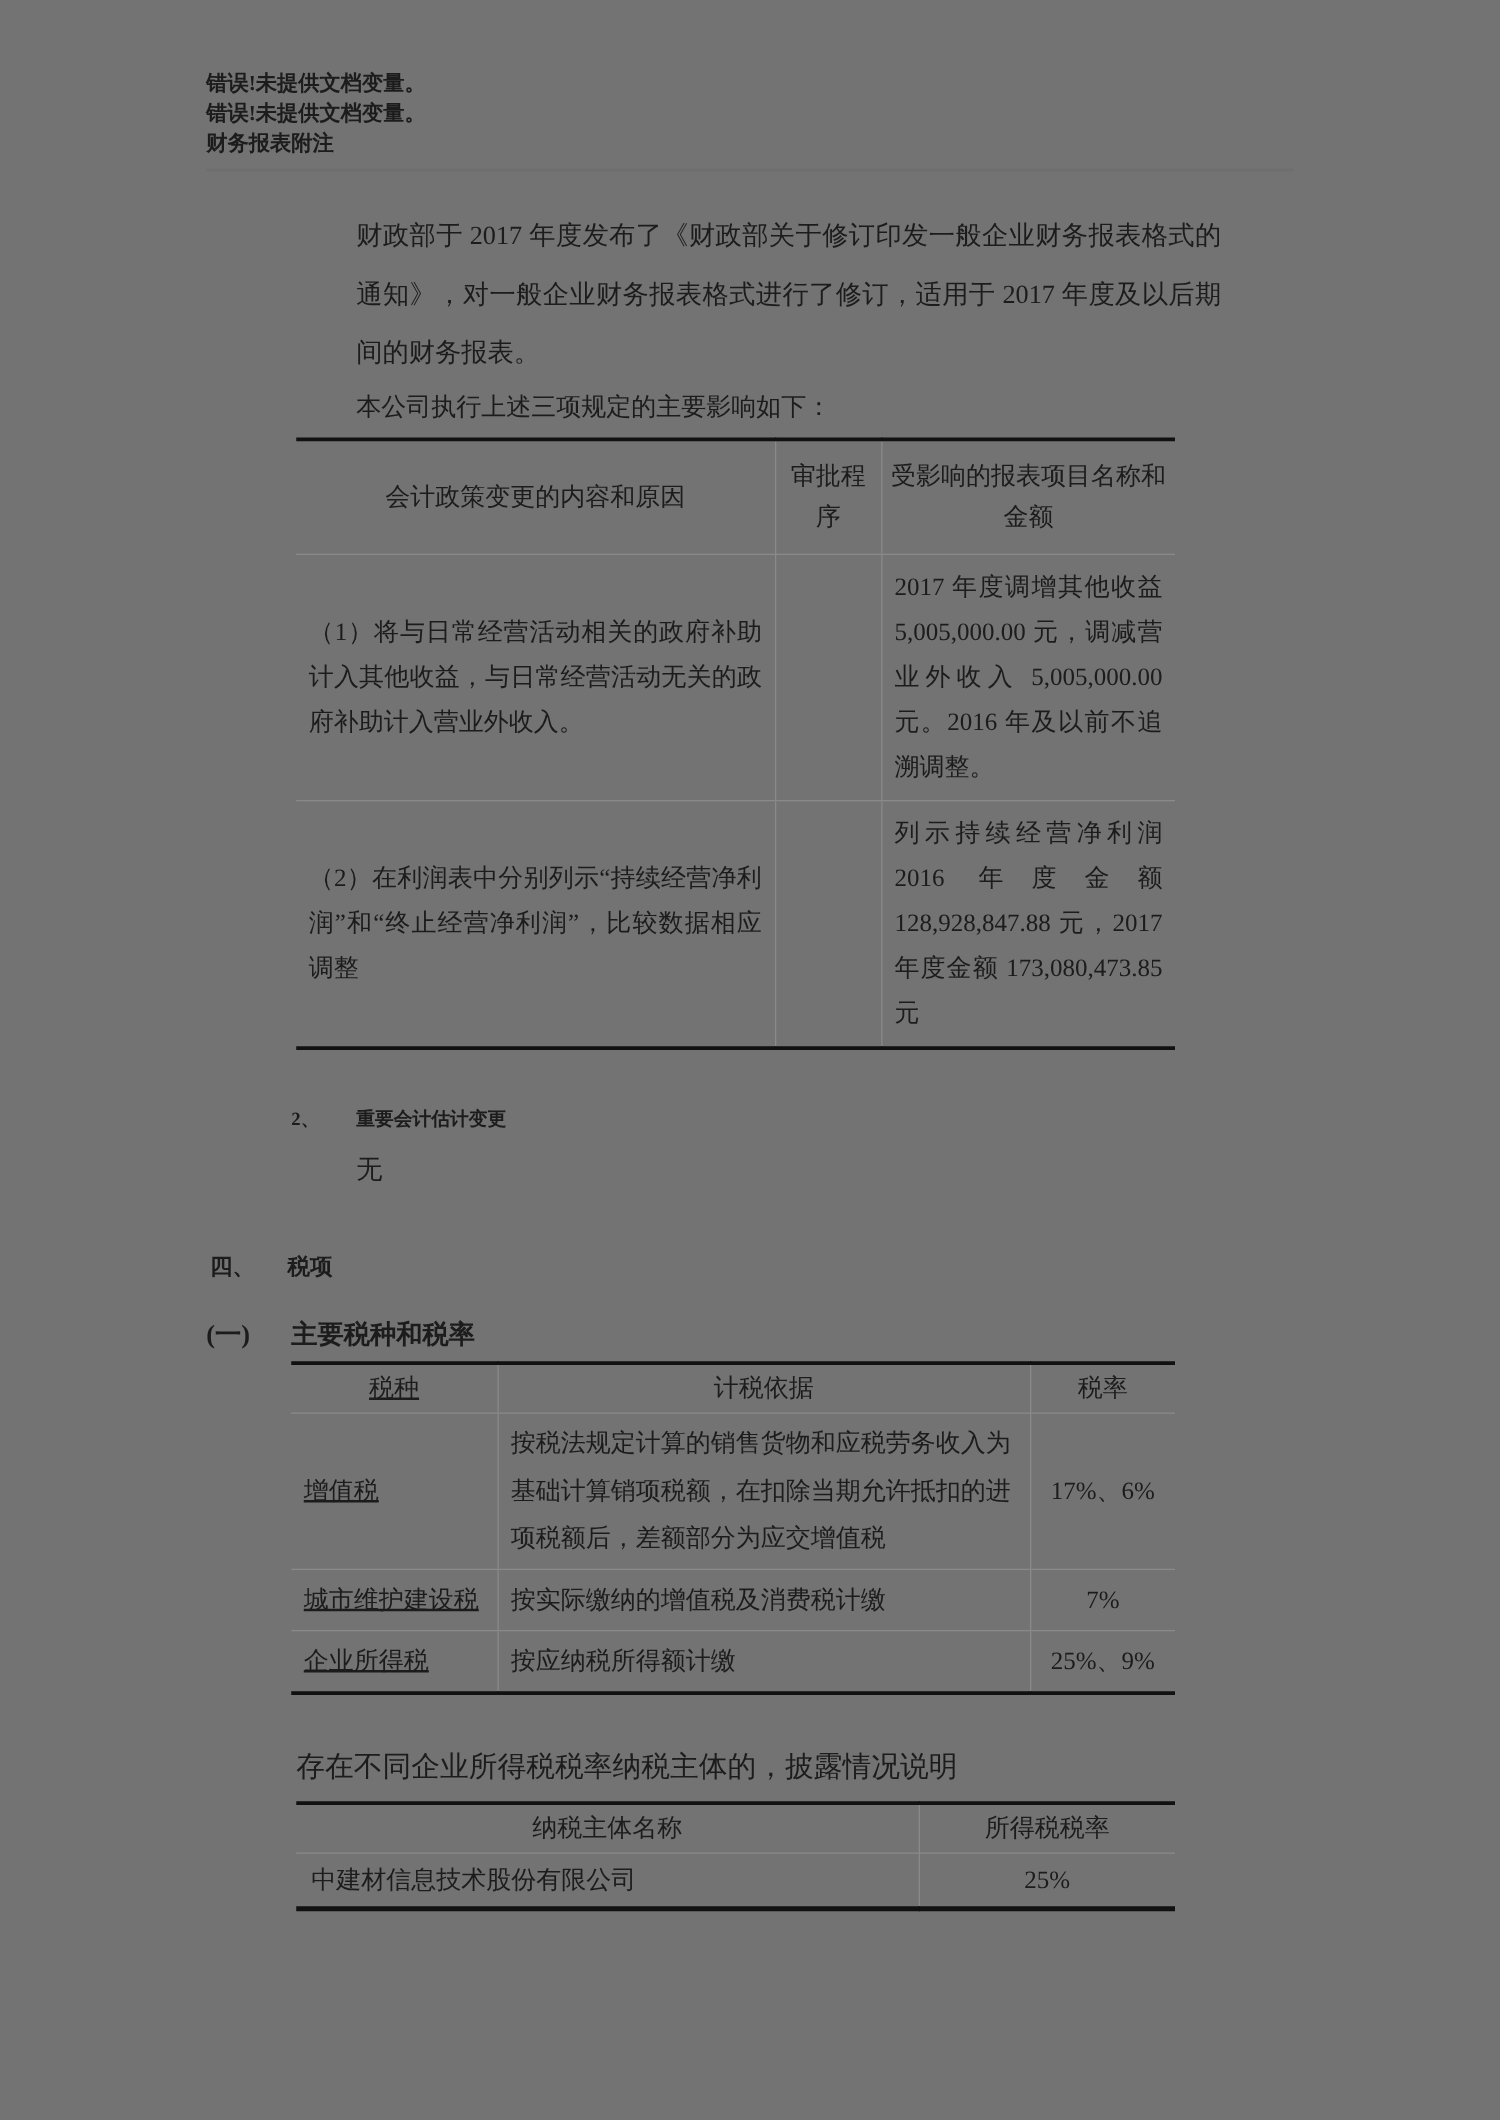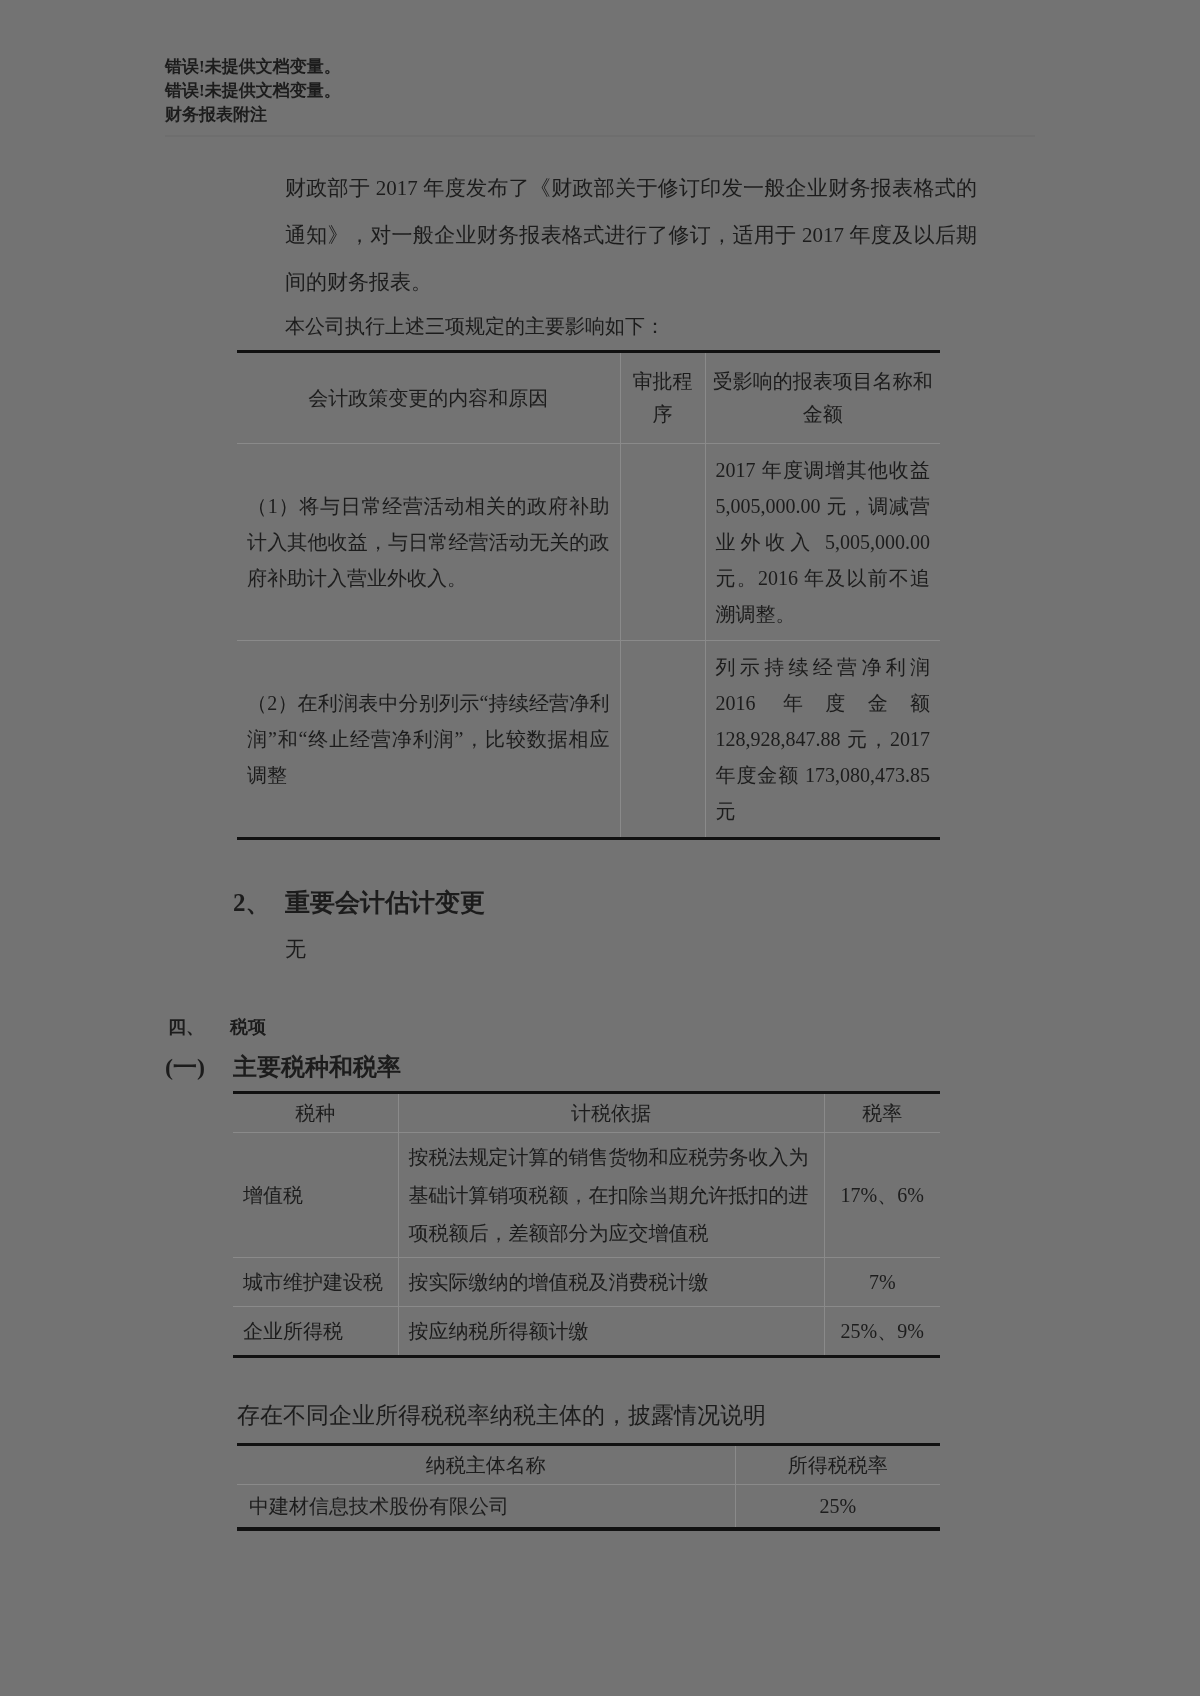--- a/index.html
+++ b/index.html
@@ -62,43 +62,43 @@
   }
   .policy-table tbody td {
     line-height:36px;
     padding:8px 10px;
     text-align:justify;
     border-bottom:1px solid #8a8a8a;
   }
   .policy-table tbody tr:last-child td { border-bottom:0; }
 
   
-  .sec2 { margin:46px 0 0 68px; font-size:25px; font-weight:bold; }
+  .sec2 { margin:46px 0 0 68px; font-size:15px; font-weight:bold; }
   .sec2 .num { display:inline-block; width:52px; }
   .none-body { margin:16px 0 0 120px; font-size:21px; }
   .sec4 { margin:52px 0 0 3px; font-size:18px; font-weight:bold; }
   .sec4 .num { display:inline-block; width:62px; }
-  .sub1 { margin:12px 0 0 0; font-size:24px; font-weight:bold; }
+  .sub1 { margin:28px 0 0 0; font-size:21px; font-weight:bold; }
   .sub1 .num { display:inline-block; width:68px; }
 
   
   .tax-table {
     margin:8px 0 0 68px;
     width:707px;
     border-top:3px solid #111;
     border-bottom:3px solid #111;
     font-size:20px;
   }
   .tax-table th, .tax-table td {
     border-left:1px solid #8a8a8a;
     border-right:1px solid #8a8a8a;
     border-bottom:1px solid #8a8a8a;
     vertical-align:middle;
   }
-  .tax-table th:first-child, .tax-table td:first-child { border-left:0; }
+  .tax-table th:first-child, .tax-table td:first-child { border-left:0;text-decoration:underline; }
   .tax-table th:last-child, .tax-table td:last-child { border-right:0; }
   .tax-table thead th { text-align:center; padding:6px 4px; line-height:26px; }
   .tax-table tbody td { padding:5px 10px; line-height:38px; }
   .tax-table tbody td.rate { text-align:center; padding:5px 4px; }
   .tax-table tbody tr:last-child td { border-bottom:0; }
 
   
   .disclosure-note { margin:42px 0 0 72px; font-size:23px; }
   .entity-table {
     margin:12px 0 0 72px;

